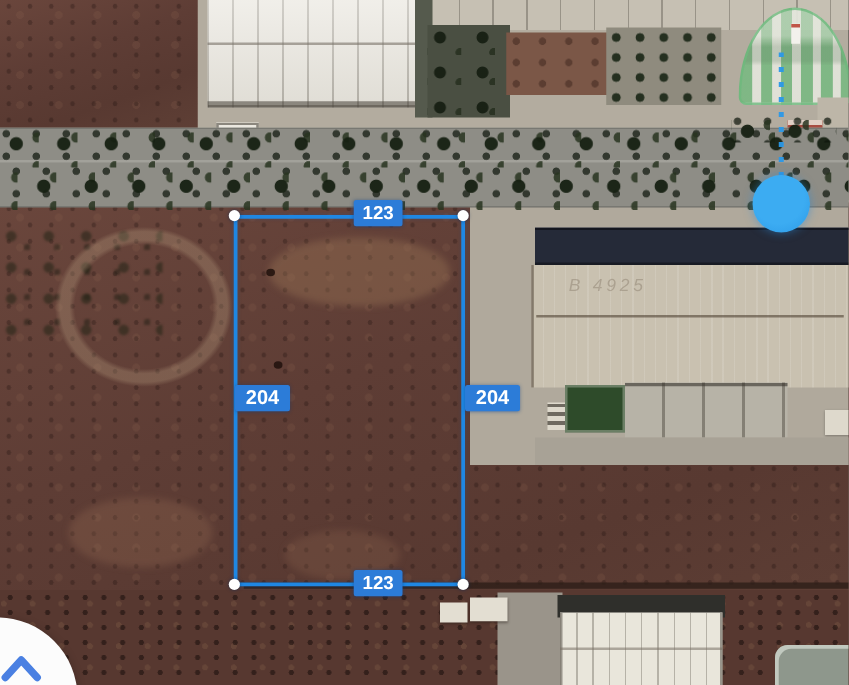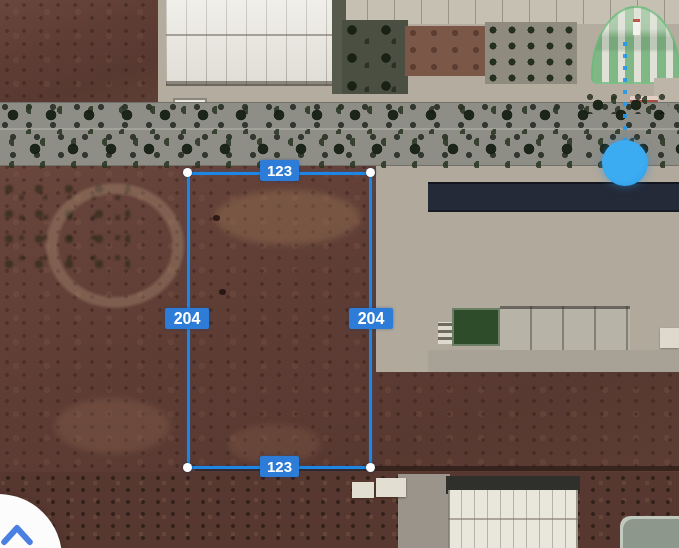--- a/index.html
+++ b/index.html
@@ -132,20 +132,21 @@
     background:transparent;
   }
   .handle{
     width:9px;height:9px;border-radius:50%;background:#ffffff;
     box-shadow:0 0 3px rgba(0,40,90,.6);
   }
   .badge{
     background:#2c7cd8;color:#ffffff;font-weight:bold;font-size:15px;
     text-align:center;border-radius:2px;padding:2px 4px;line-height:17px;
     box-shadow:0 0 3px rgba(10,60,130,.45);
+    margin-left:23px;
   }
   .leader{
     width:4px;
     background:repeating-linear-gradient(to bottom, rgba(42,152,232,.95) 0 4px, transparent 4px 12px);
   }
   .marker-dot{
     width:46px;height:46px;border-radius:50%;
     background:radial-gradient(circle at 45% 40%, #3cacf2 0 55%, #2b99e6 100%);
     box-shadow:0 0 8px rgba(40,140,220,.55);
   }
@@ -188,20 +189,24 @@
   <div class="abs ringpath" style="left:40px;top:178px;width:150px;height:135px;"></div>
   <div class="abs patch" style="left:215px;top:190px;width:145px;height:55px;background:rgba(165,125,92,.34);"></div>
   <div class="abs patch" style="left:55px;top:398px;width:115px;height:56px;background:rgba(155,112,85,.28);"></div>
   <div class="abs patch" style="left:228px;top:424px;width:92px;height:40px;background:rgba(150,110,82,.24);"></div>
   <div class="abs darkdot" style="left:213px;top:215px;width:7px;height:6px;"></div>
   <div class="abs darkdot" style="left:219px;top:289px;width:7px;height:6px;"></div>
   <div class="abs field-bottom" style="left:0;top:472px;width:679px;height:76px;"></div>
 
   <div class="abs industrial" style="left:376px;top:160px;width:303px;height:212px;">
     <div class="abs navyroof" style="left:52px;top:22px;width:251px;height:30px;"></div>
+    <div class="abs beigeroof" style="left:49px;top:52px;width:254px;height:98px;">
+      <div class="abs rooftext" style="left:30px;top:8px;">B 4925</div>
+      <div class="abs beigeseam" style="left:4px;top:40px;width:246px;height:2px;"></div>
+    </div>
     <div class="abs docks" style="left:62px;top:162px;width:16px;height:22px;"></div>
     <div class="abs greenbldg" style="left:76px;top:148px;width:48px;height:38px;"></div>
     <div class="abs archroof" style="left:124px;top:146px;width:130px;height:44px;"></div>
     <div class="abs whitesq" style="left:284px;top:168px;width:19px;height:20px;"></div>
     <div class="abs lowerroad" style="left:52px;top:190px;width:251px;height:22px;"></div>
   </div>
 
   <div class="abs boundline" style="left:195px;top:466px;width:484px;height:5px;"></div>
 
   <div class="abs graypatch" style="left:398px;top:474px;width:52px;height:74px;"></div>

